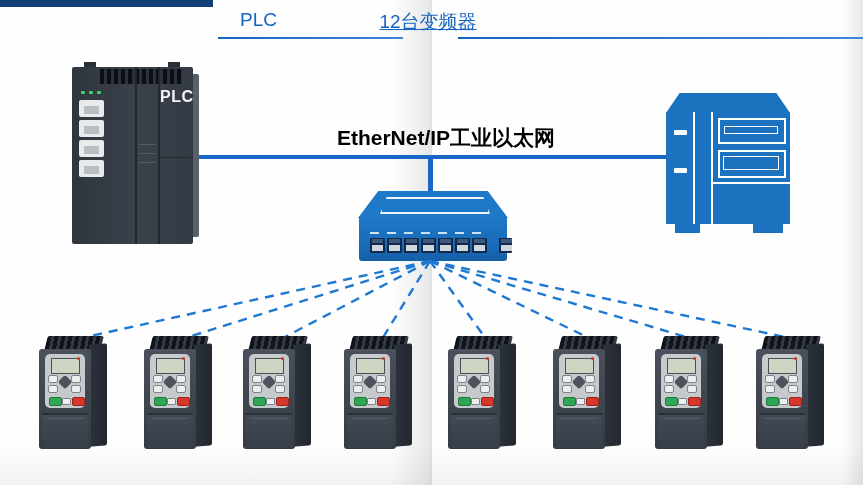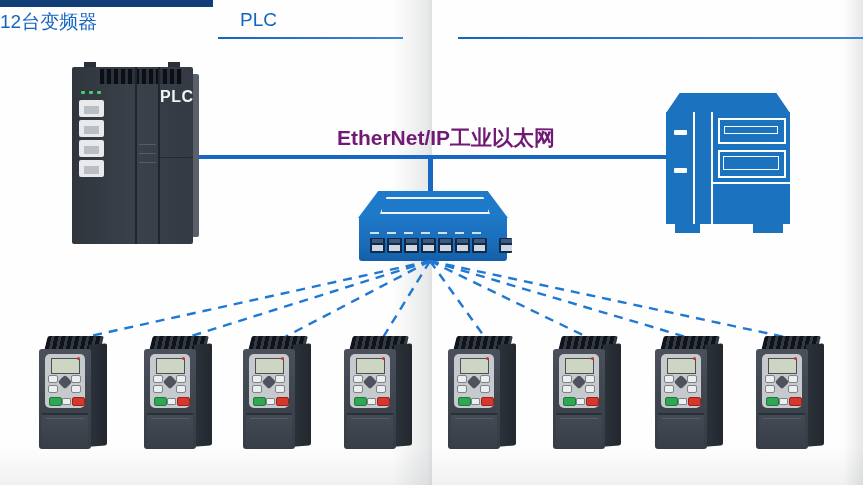--- a/index.html
+++ b/index.html
@@ -17,27 +17,27 @@
   
   .navy-strip{position:absolute;left:0;top:0;width:213px;height:7px;background:#123e78;}
   .title-badge{
     position:absolute;left:0;top:7px;width:213px;height:31px;
     background:linear-gradient(90deg,#2286d8 0%,#0e5fae 100%);
     display:flex;align-items:center;justify-content:center;
     color:#fff;font-size:19px;font-weight:bold;letter-spacing:1px;
   }
   .section-label{position:absolute;color:#1565c0;font-size:19px;}
   .section-label.plc{left:240px;top:9px;}
-  .section-label.conv{left:0;top:9px;width:856px;text-align:left;}
+  .section-label.conv{left:0;top:9px;width:856px;text-align:center;text-decoration:underline;}
   .underline{position:absolute;height:2px;background:linear-gradient(90deg,#1565c0,#3e86d6);}
   .underline.left{left:218px;top:37px;width:185px;}
   .underline.right{left:458px;top:37px;width:405px;}
 
   
-  .eth-label{position:absolute;left:316px;top:124px;width:260px;text-align:center;color:#701a75;font-size:21px;font-weight:600;}
+  .eth-label{position:absolute;left:316px;top:124px;width:260px;text-align:center;color:#000000;font-size:21px;font-weight:600;}
   .bus-h{position:absolute;left:196px;top:155px;width:471px;height:4px;background:#1668c4;}
   .bus-v{position:absolute;left:428px;top:158px;width:5px;height:44px;background:#1668c4;}
   .rs232-label{position:absolute;left:660px;top:268px;width:180px;text-align:center;color:#161616;font-size:20px;font-weight:600;}
 
   
   .plc{position:absolute;left:72px;top:62px;width:128px;height:182px;}
   .plc .ear{position:absolute;top:0;width:12px;height:7px;background:#2a3038;}
   .plc .ear.l{left:12px;} .plc .ear.r{left:96px;}
   .plc .body{position:absolute;left:0;top:5px;width:121px;height:177px;background:linear-gradient(90deg,#30363e 0%,#3a414b 55%,#343a43 100%);border-radius:2px;}
   .plc .edge{position:absolute;left:121px;top:12px;width:6px;height:163px;background:#59606b;border-radius:0 2px 2px 0;}

